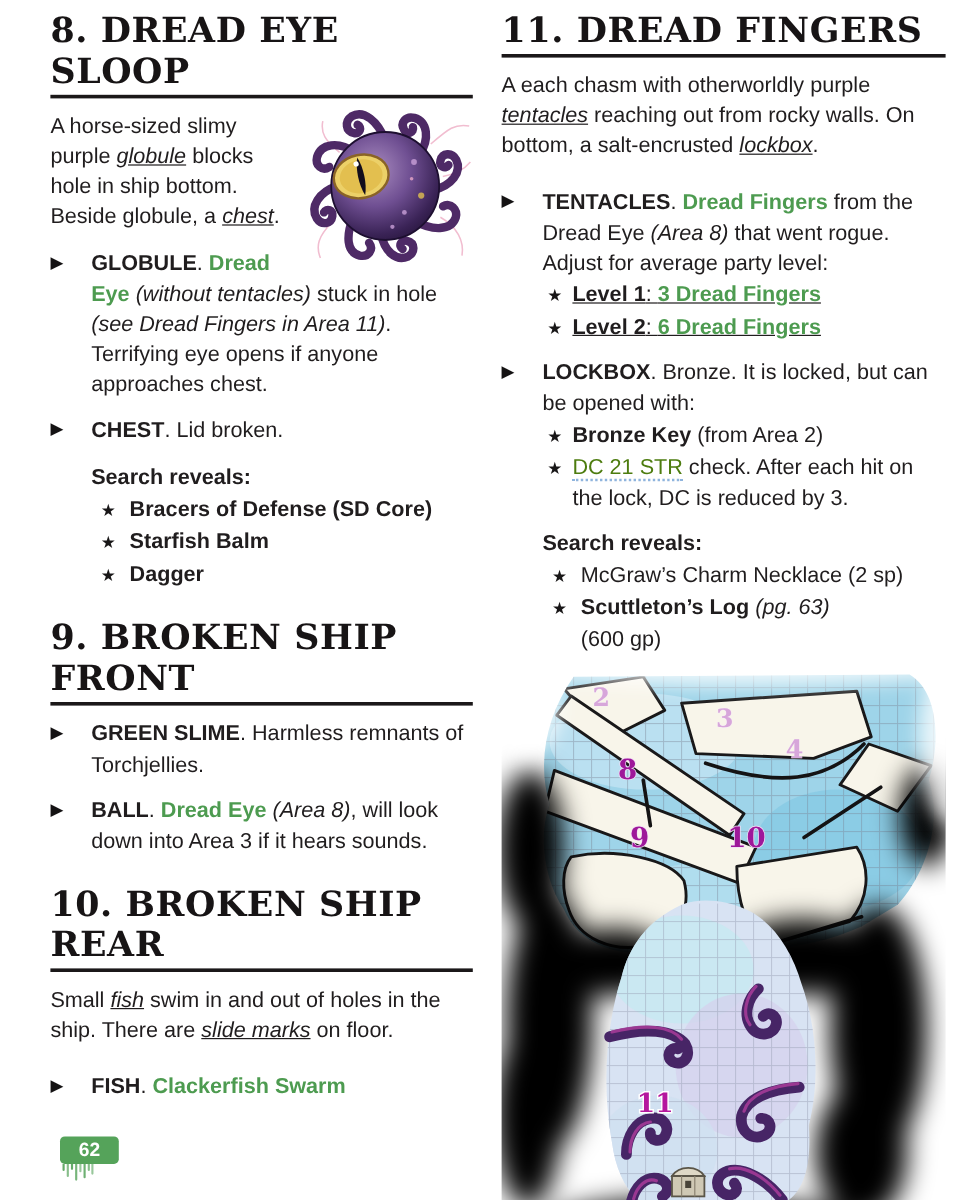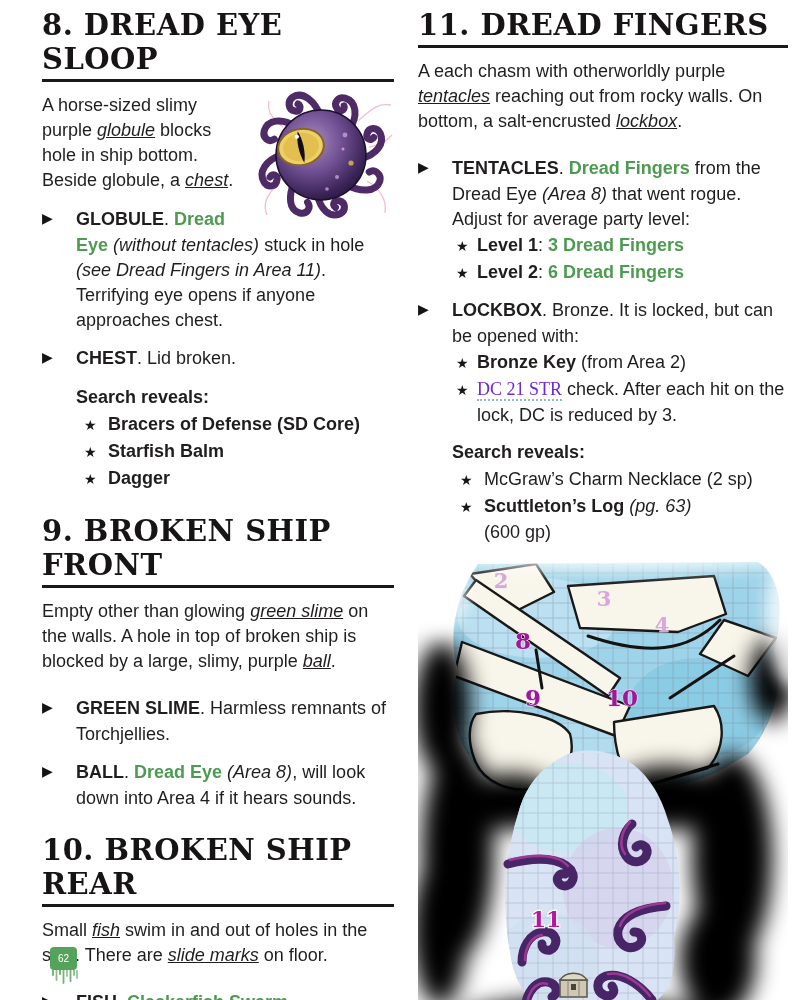--- a/index.html
+++ b/index.html
@@ -20,21 +20,21 @@
     margin:0 0 11px 0;padding:0 0 3px 0;
     border-bottom:3px solid #1b1819;
   }
   h2.mt{margin-top:22px;}
   .seg{white-space:pre-wrap;}
   .seg.b{font-weight:bold;}
   .seg.i{font-style:italic;}
   .seg.iu{font-style:italic;text-decoration:underline;}
   .seg.bu{font-weight:bold;}
   .seg.gb{font-weight:bold;color:#4d9b50;}
-  .seg.link{color:#6d28d9;border-bottom:2px dotted #8fb4dd;cursor:pointer;font-family:Liberation Serif, serif;}
+  .seg.link{color:#4d7c0f;border-bottom:2px dotted #8fb4dd;cursor:pointer;}
   .seg.sc{font-size:29px;}
 
   p.intro{margin:0 0 14px 0;}
   p.bullet{margin:0 0 13px 0;padding-left:34px;text-indent:-34px;}
   .tri{display:inline-block;width:34px;text-indent:0;font-size:14px;
        color:#141213;transform:translateY(-2px);}
   .sublist{text-indent:0;padding-left:4px;margin-top:1px;}
   .star-line{padding-left:21px;text-indent:-21px;margin:1px 0;}
   .star{display:inline-block;width:21px;text-indent:0;font-size:14px;color:#181617;}
 
@@ -45,22 +45,22 @@
 
   .eye-art{float:right;width:145px;height:138px;margin:-8px 0 2px 8px;}
 
   .map-wrap{position:relative;width:370px;height:483px;margin-top:9px;}
   .map-wrap svg{display:block;}
 
   .page-badge{
     position:absolute;left:50px;top:947px;width:30px;height:40px;
   }
   .badge-box{
-    width:27px;height:23px;background:#55a35a;border-radius:4px;
-    color:#ffffff;font-weight:normal;font-size:10px;line-height:23px;
+    width:49px;height:23px;background:#55a35a;border-radius:4px;
+    color:#ffffff;font-weight:bold;font-size:16px;line-height:23px;
     text-align:center;
   }
   .map-label{font-family:"DejaVu Serif", serif;font-weight:bold;}
 </style>
 </head>
 <body>
 
 <div class="col col-left">
 
   <h2 class="sec-head"><span class="seg ">8. DREAD EYE SLOOP</span></h2>
@@ -146,28 +146,27 @@
     <div class="star-line">
       <span class="star">★</span><span><span class="seg b">Starfish Balm</span></span>
     </div>
     <div class="star-line">
       <span class="star">★</span><span><span class="seg b">Dagger</span></span>
     </div>
   </div>
 
   <h2 class="sec-head mt"><span class="seg ">9. BROKEN SHIP </span><span class="seg sc">FRONT</span></h2>
 
-  <p class="intro" style="margin-bottom:22px;"><span class="seg ">Empty other than glowing </span><span class="seg iu">green slime</span><span class="seg "> on the walls. A hole in top of broken ship is blocked by a large, slimy, purple </span><span class="seg iu">ball</span><span class="seg ">.</span></p>
 
   <p class="bullet">
     <span class="tri">▶</span><span><span class="seg b">GREEN SLIME</span><span class="seg ">. Harmless remnants of Torchjellies.</span></span>
   </p>
 
   <p class="bullet">
-    <span class="tri">▶</span><span><span class="seg b">BALL</span><span class="seg ">. </span><span class="seg gb">Dread Eye</span><span class="seg "> </span><span class="seg i">(Area 8)</span><span class="seg ">, will look down into Area 4 if it hears sounds.</span></span>
+    <span class="tri">▶</span><span><span class="seg b">BALL</span><span class="seg ">. </span><span class="seg gb">Dread Eye</span><span class="seg "> </span><span class="seg i">(Area 8)</span><span class="seg ">, will look down into Area 3 if it hears sounds.</span></span>
   </p>
 
   <h2 class="sec-head mt"><span class="seg ">10. BROKEN SHIP </span><span class="seg sc">REAR</span></h2>
 
   <p class="intro" style="margin-bottom:22px;"><span class="seg ">Small </span><span class="seg iu">fish</span><span class="seg "> swim in and out of holes in the ship. There are </span><span class="seg iu">slide marks</span><span class="seg "> on floor.</span></p>
 
   <p class="bullet" style="margin-bottom:12px;">
     <span class="tri">▶</span><span><span class="seg b">FISH</span><span class="seg ">. </span><span class="seg gb">Clackerfish Swarm</span></span>
     
   </p>
@@ -175,21 +174,21 @@
 </div>
 
 <div class="col col-right">
 
   <h2 class="sec-head"><span class="seg ">11. DREAD FINGERS</span></h2>
 
   <p class="intro" style="margin-bottom:22px;"><span class="seg ">A each chasm with otherworldly purple </span><span class="seg iu">tentacles</span><span class="seg "> reaching out from rocky walls. On bottom, a salt-encrusted </span><span class="seg iu">lockbox</span><span class="seg ">.</span></p>
 
   <p class="bullet" style="margin-bottom:12px;">
     <span class="tri">▶</span><span><span class="seg b">TENTACLES</span><span class="seg ">. </span><span class="seg gb">Dread Fingers</span><span class="seg "> from the Dread Eye </span><span class="seg i">(Area 8)</span><span class="seg "> that went rogue. Adjust for average party level:</span></span>
-    <span class="sublist" style="display:block;">
+    <span class="sublist" style="display:block;text-decoration:underline;">
       <span class="star-line" style="display:block;">
         <span class="star">★</span><span><span class="seg b">Level 1</span><span class="seg ">: </span><span class="seg gb">3 Dread Fingers</span></span>
       </span>
       <span class="star-line" style="display:block;">
         <span class="star">★</span><span><span class="seg b">Level 2</span><span class="seg ">: </span><span class="seg gb">6 Dread Fingers</span></span>
       </span>
     </span>
   </p>
 
   <p class="bullet" style="margin-bottom:12px;">

